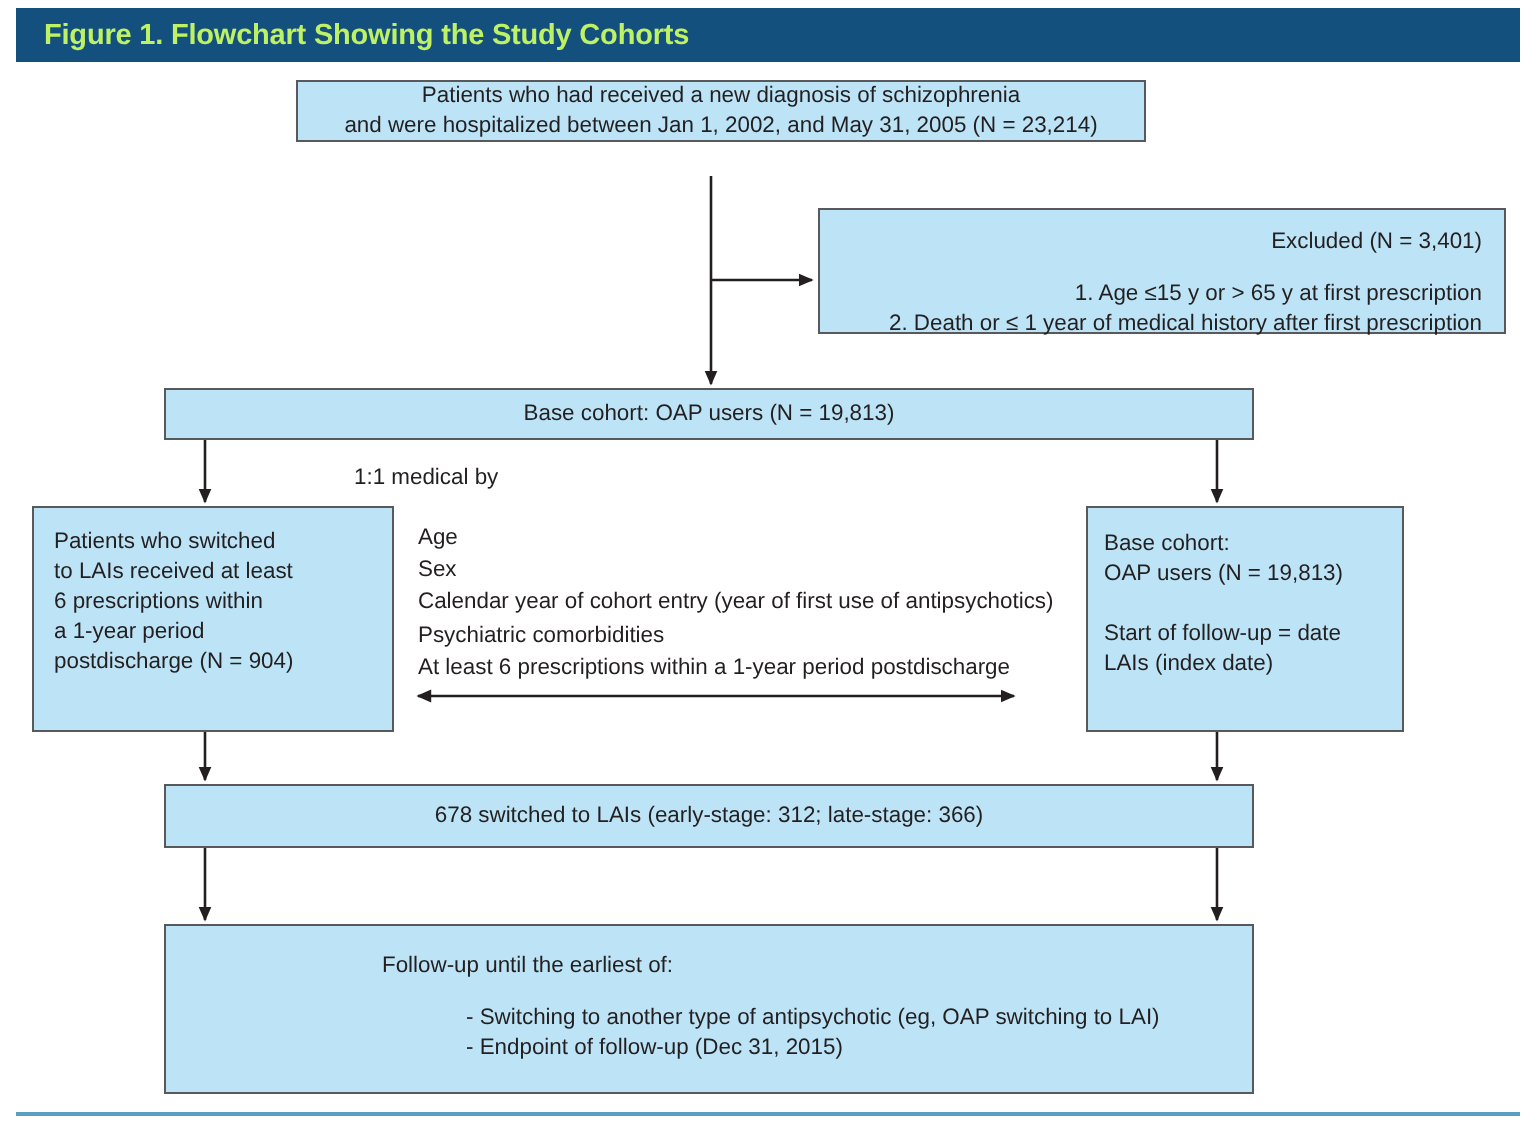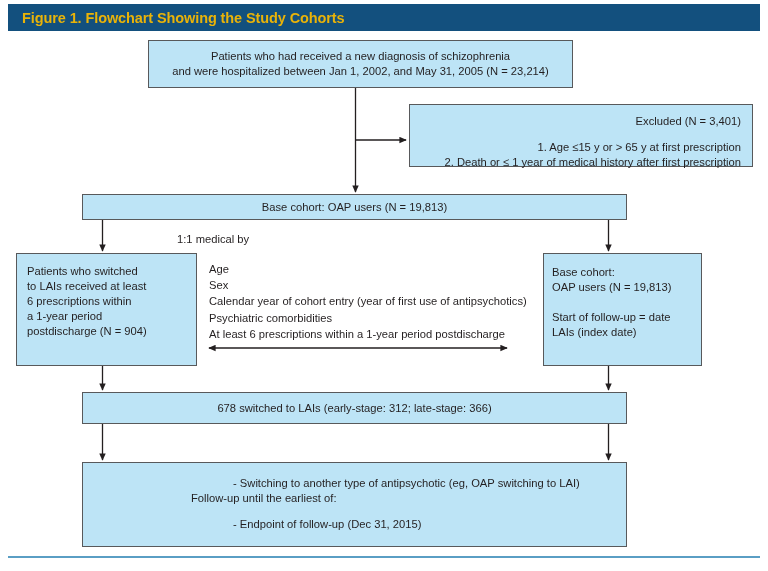--- a/index.html
+++ b/index.html
@@ -26,21 +26,21 @@
     width: 752px;
     height: 27px;
     background: #13507e;
     box-sizing: border-box;
   }
   .title-bar .title-text {
     position: absolute;
     left: 14px;
     top: 50%;
     transform: translateY(-50%);
-    color: #eab308;
+    color: #bef264;
     font-size: 14.5px;
     font-weight: bold;
     letter-spacing: -0.1px;
     white-space: nowrap;
   }
   
   .bottom-rule {
     position: absolute;
     left: 8px;
     top: 556px;
@@ -67,21 +67,21 @@
     justify-content: center;
     text-align: center;
   }
   .box.lefted {
     display: block;
     text-align: left;
   }
   .line { display: block; white-space: nowrap; }
 
   
-  #box-top      { left: 148px; top: 40px;  width: 425px; height: 48px; }
+  #box-top      { left: 148px; top: 40px;  width: 425px; height: 31px; }
   #box-excluded { left: 409px; top: 104px; width: 344px; height: 63px; padding: 9px 11px; text-align: right; }
   #box-base     { left: 82px;  top: 194px; width: 545px; height: 26px; }
   #box-left     { left: 16px;  top: 253px; width: 181px; height: 113px; padding: 10px 10px; }
   #box-right    { left: 543px; top: 253px; width: 159px; height: 113px; padding: 11px 8px; }
   #box-switched { left: 82px;  top: 392px; width: 545px; height: 32px; }
   #box-followup { left: 82px;  top: 462px; width: 545px; height: 85px; padding: 13px 0 0 60px; }
 
   #box-excluded .excl-title { margin-bottom: 11px; }
   #box-followup .fu-title { margin-bottom: 11px; margin-left: 48px; }
   #box-followup .fu-item { margin-left: 90px; }
@@ -212,20 +212,20 @@
     <span class="line">&nbsp;</span>
     <span class="line">Start of follow-up = date</span>
     <span class="line">LAIs (index date)</span>
   </div>
 
   <div class="box centered" id="box-switched">
     <span class="line">678 switched to LAIs (early-stage: 312; late-stage: 366)</span>
   </div>
 
   <div class="box lefted" id="box-followup">
+    <span class="line fu-title">Follow-up until the earliest of:</span>
     <span class="line fu-item">- Switching to another type of antipsychotic (eg, OAP switching to LAI)</span>
-    <span class="line fu-title">Follow-up until the earliest of:</span>
     <span class="line fu-item">- Endpoint of follow-up (Dec 31, 2015)</span>
   </div>
 
   <div class="bottom-rule"></div>
 
 </div>
 
 </body></html>

